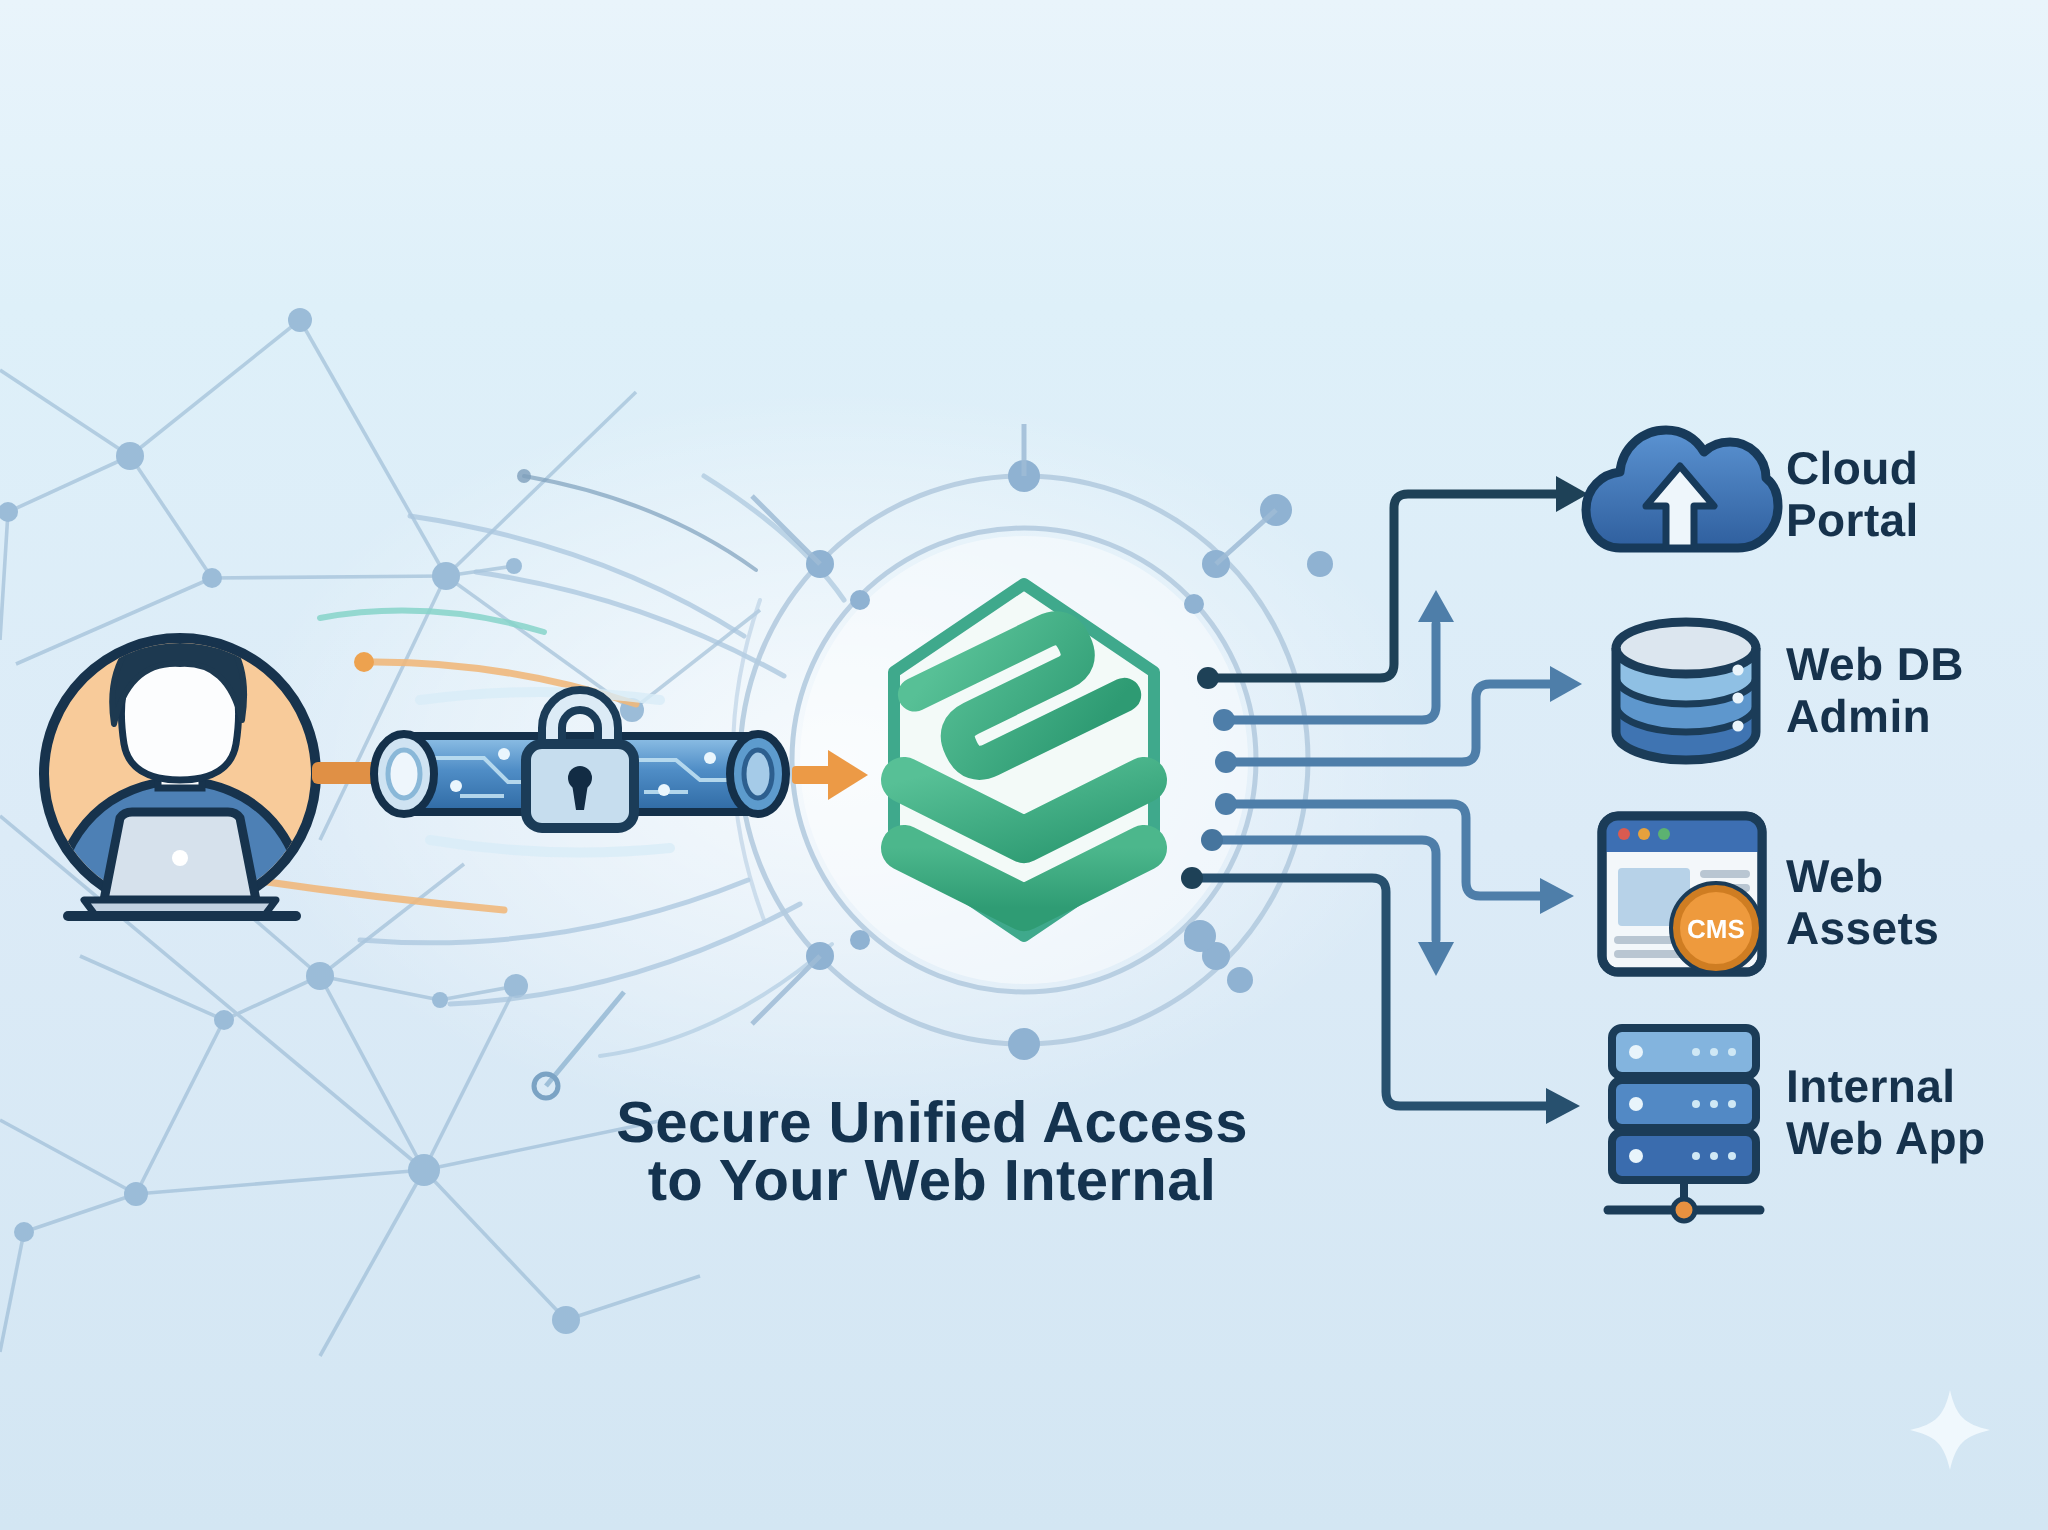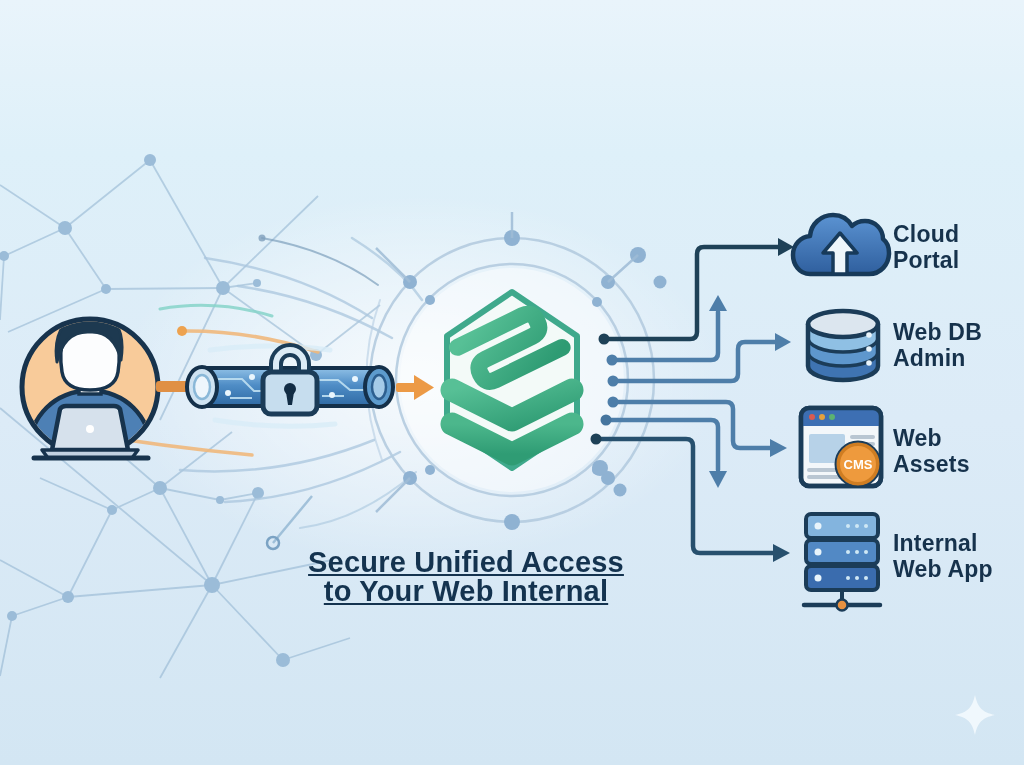--- a/index.html
+++ b/index.html
@@ -4,21 +4,21 @@
 <style>
   html,body{margin:0;padding:0;}
   body{width:1024px;height:765px;overflow:hidden;font-family:"Liberation Sans",sans-serif;}
   .scene{
     position:relative;width:1024px;height:765px;
     background:linear-gradient(180deg,#e9f4fb 0%,#def0f9 20%,#dcebf7 55%,#d3e6f3 100%);
   }
   .scene svg{position:absolute;left:0;top:0;}
   .title{
     position:absolute;left:0;top:548px;width:932px;text-align:center;
-    font-size:29px;font-weight:bold;color:#14334f;line-height:29px;letter-spacing:.2px;text-decoration:underline;
+    font-size:29px;font-weight:bold;color:#14334f;line-height:29px;letter-spacing:.2px;
   }
   .res-label{
     position:absolute;left:893px;width:150px;
     font-size:23px;font-weight:bold;color:#16324c;line-height:26px;letter-spacing:.2px;
   }
   .res-label.l1{top:221px;}
   .res-label.l2{top:319px;}
   .res-label.l3{top:425px;}
   .res-label.l4{top:530px;}
 </style>

